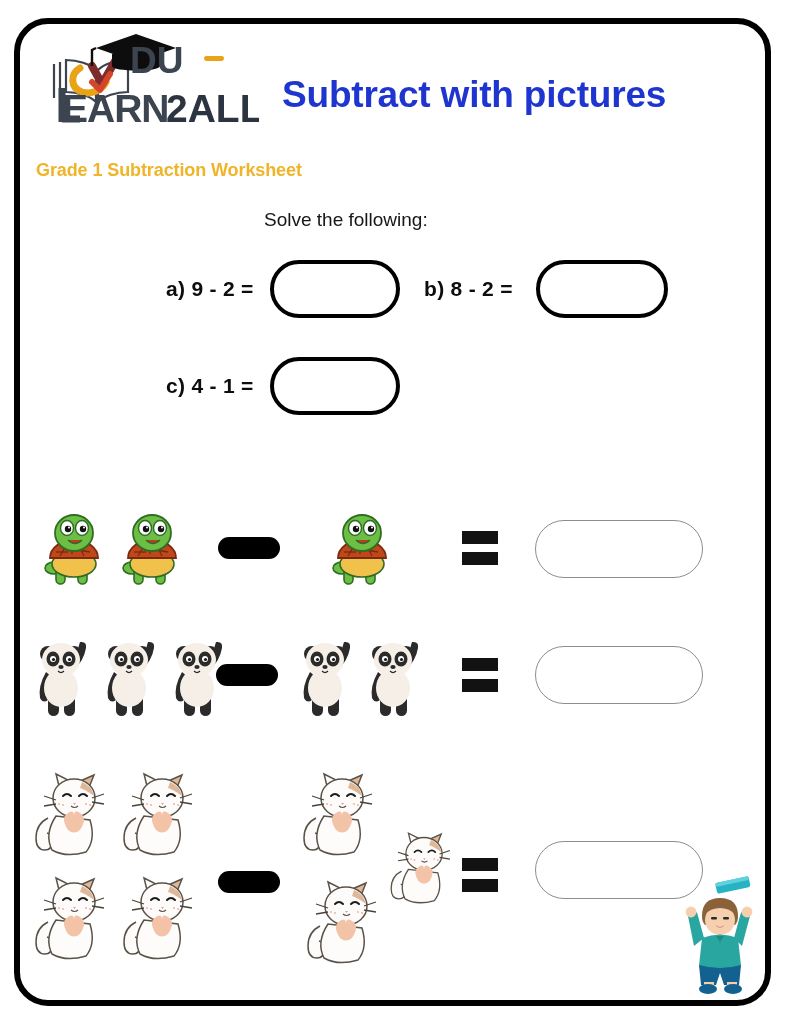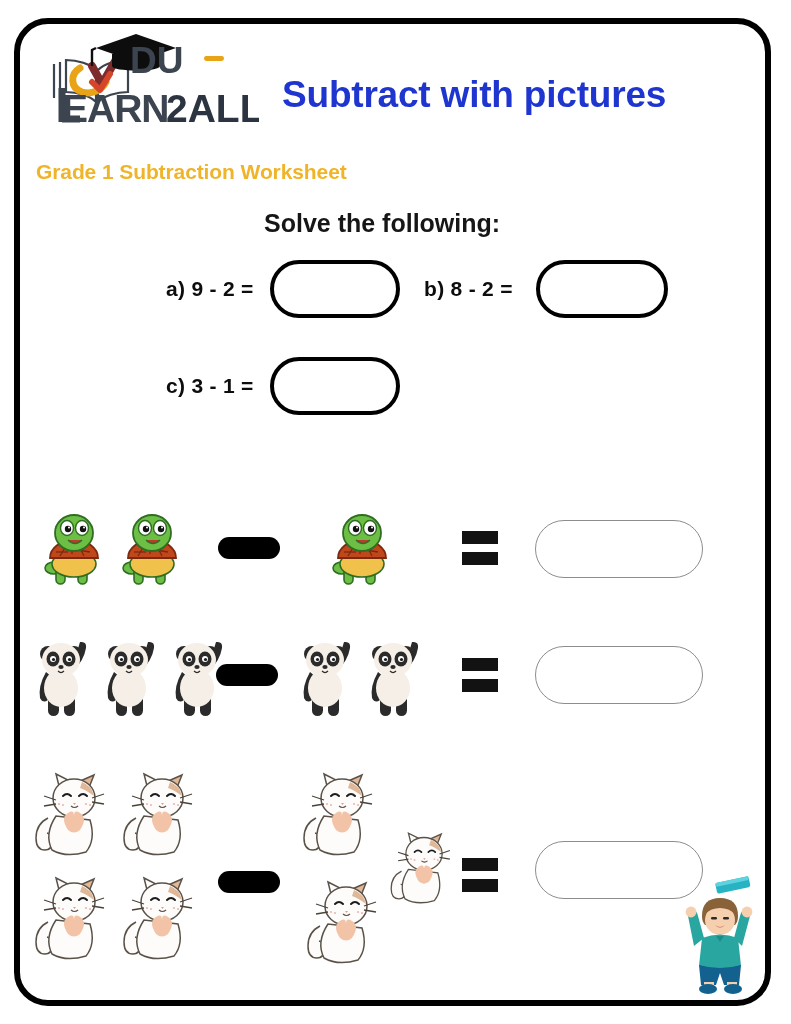--- a/index.html
+++ b/index.html
@@ -60,32 +60,32 @@
     font-weight: bold;
     color: #1f35cf;
     letter-spacing: -0.2px;
     white-space: nowrap;
   }
 
   .grade-line {
     position: absolute;
     left: 36px;
     top: 160px;
-    font-size: 21px;
+    font-size: 18px;
     font-weight: bold;
     color: #f0b429;
     letter-spacing: -0.1px;
   }
 
   .solve-line {
     position: absolute;
     left: 264px;
     top: 209px;
-    font-size: 25px;
-    font-weight: bold;
+    font-size: 19px;
+    font-weight: normal;
     color: #161616;
   }
 
   
   .prob-row {
     position: absolute;
     left: 0;
     width: 791px;
     height: 62px;
   }
@@ -272,21 +272,21 @@
         <div class="answer-box-bold"></div>
       </div>
       <div class="prob slot-b">
         <span class="prob-label">b) 8 - 2 =</span>
         <div class="answer-box-bold"></div>
       </div>
     </div>
 
     <div class="prob-row row-2">
       <div class="prob slot-a">
-        <span class="prob-label">c) 3 - 1 =</span>
+        <span class="prob-label">c) 4 - 1 =</span>
         <div class="answer-box-bold"></div>
       </div>
     </div>
 
 
     <div class="pic-row pr-0">
       <div class="group left-group">
         <svg class="sprite" width="78" height="84" viewBox="0 0 78 84">
           <g>
             <ellipse cx="20" cy="62" rx="9" ry="6" fill="#6cbe45" stroke="#2f6d22" stroke-width="1.6"></ellipse>

